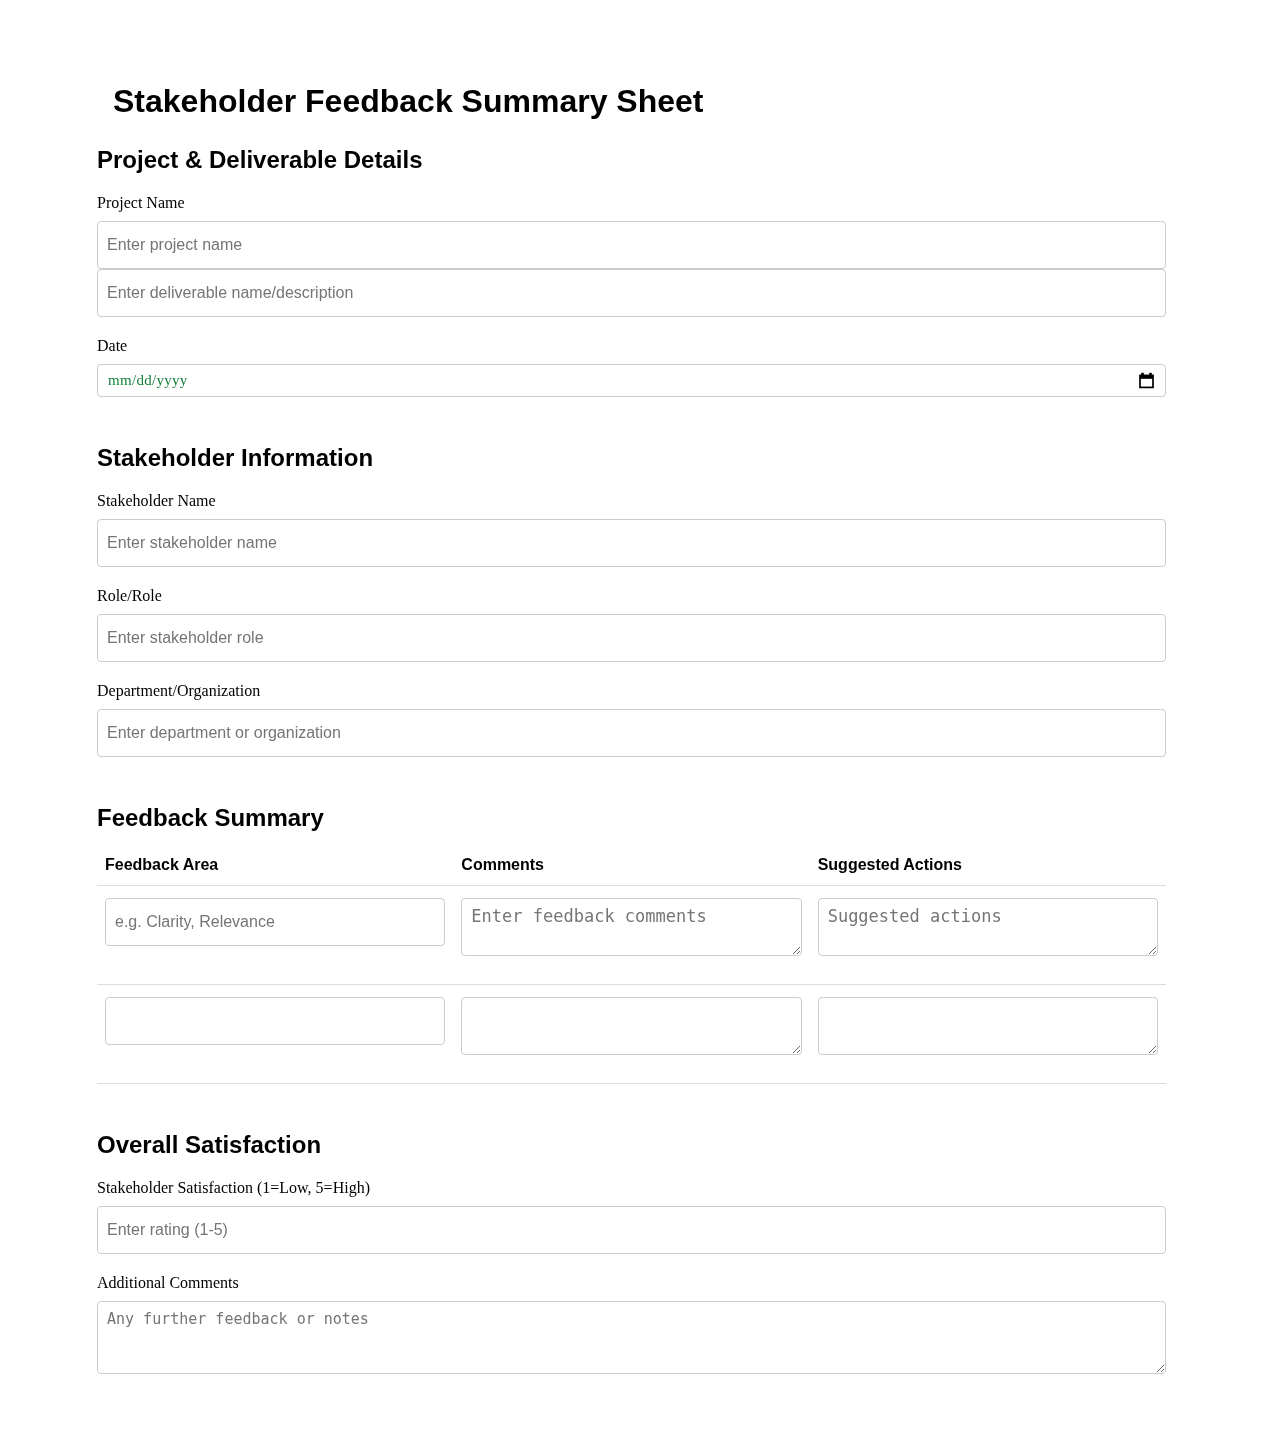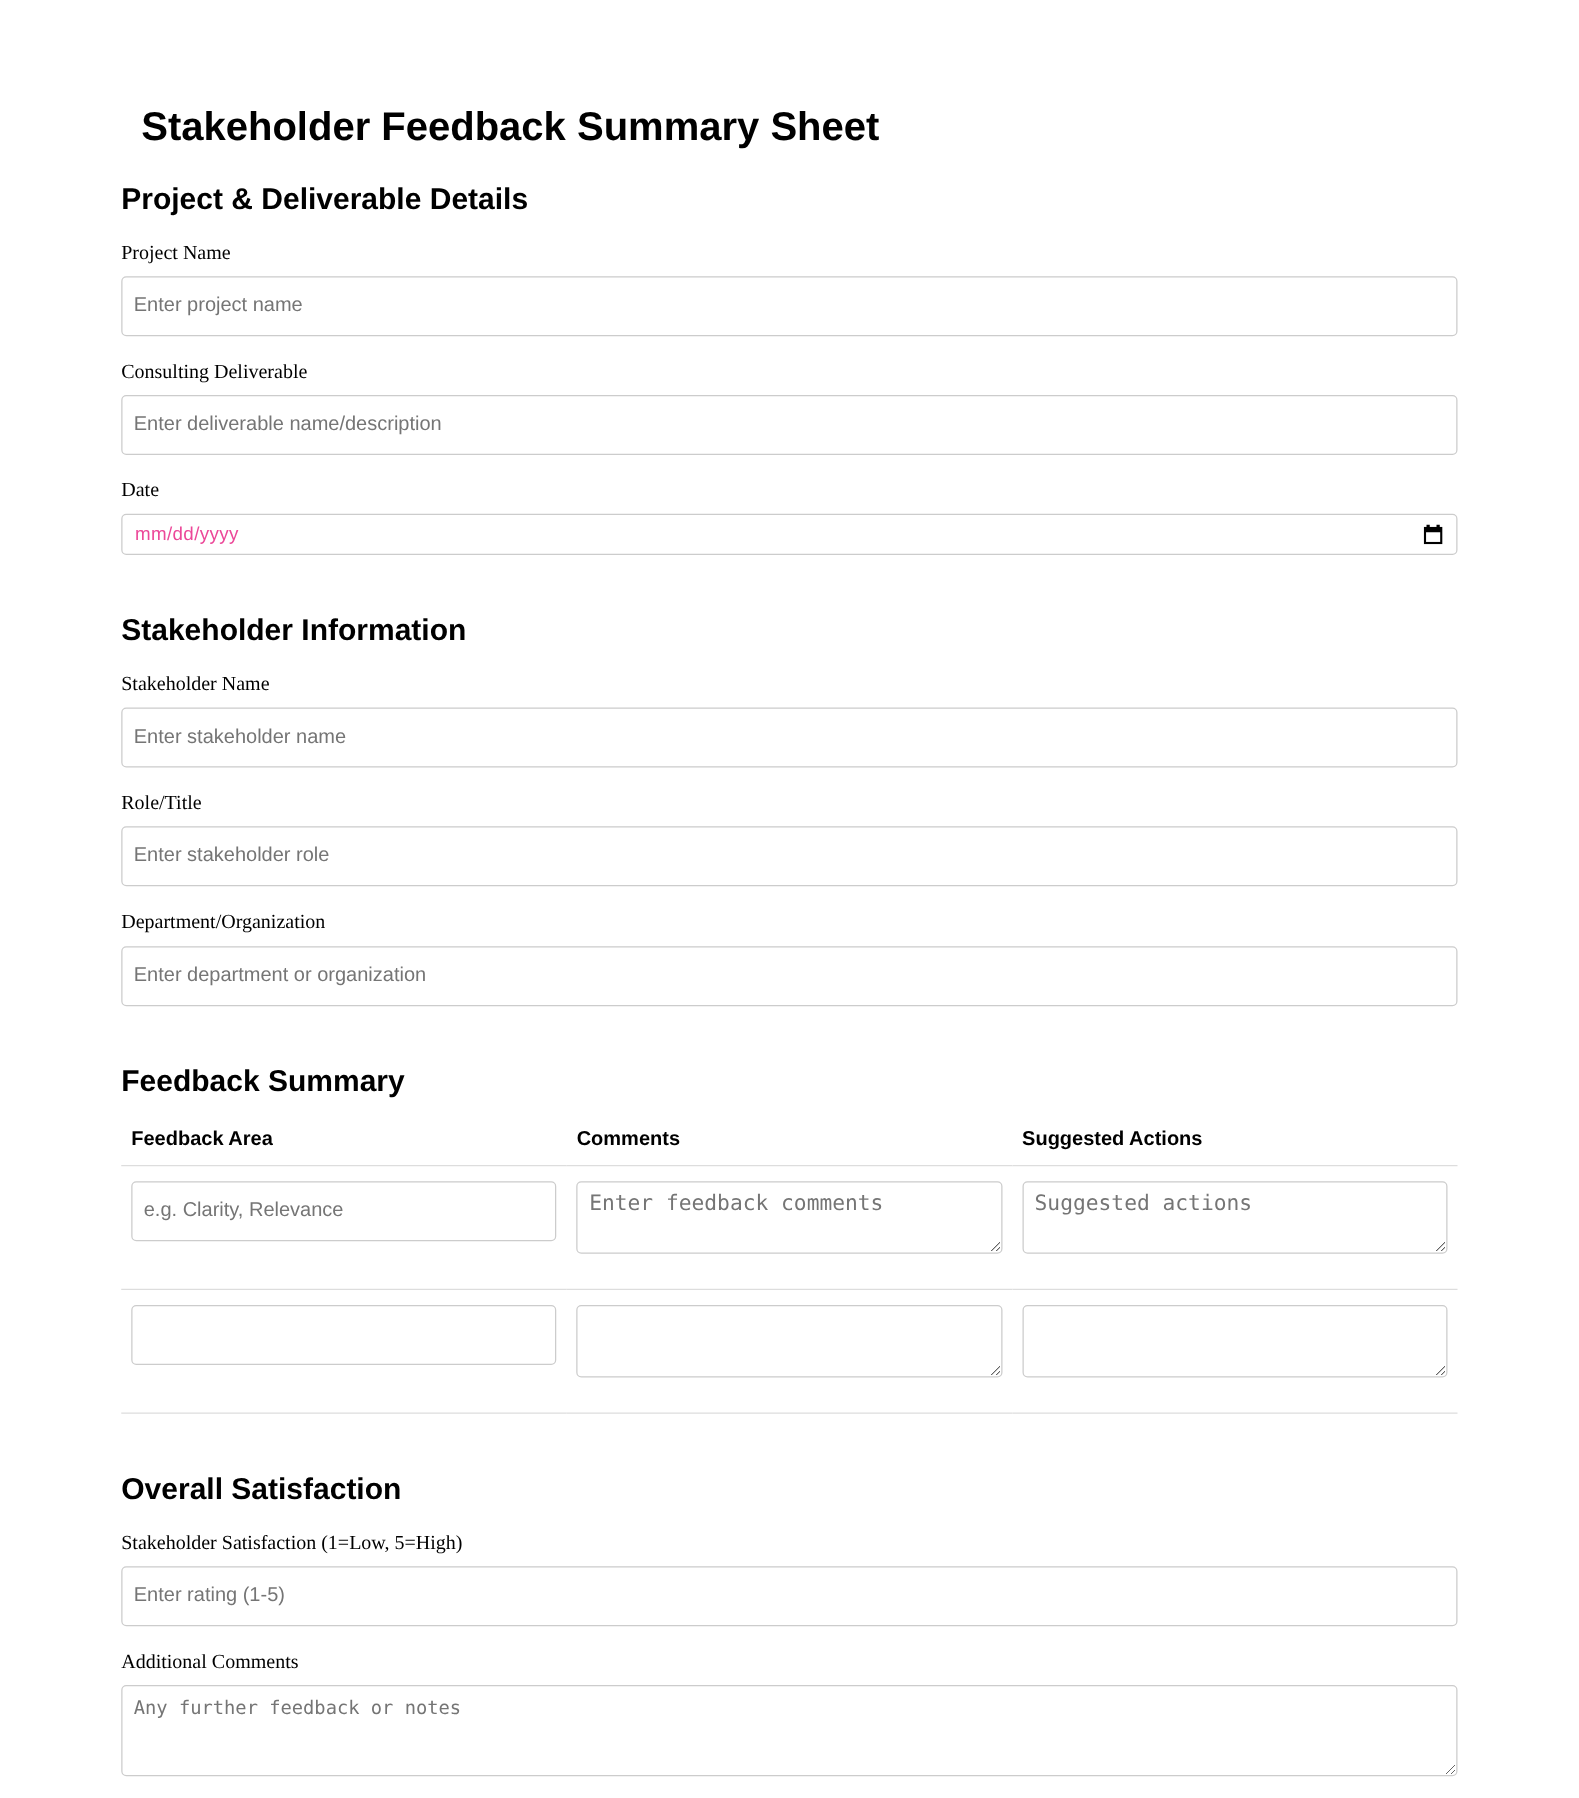--- a/index.html
+++ b/index.html
@@ -58,23 +58,23 @@
     justify-content: space-between;
     width: 100%;
     height: 33px;
     padding: 5px 10px;
     background: #ffffff;
     border: 1px solid #cccccc;
     border-radius: 4px;
     cursor: default;
   }
   .date-value {
-    font-family: Liberation Sans, sans-serif;
+    font-family: Liberation Serif, serif;
     font-size: 15px;
-    color: #ec4899;
+    color: #15803d;
     letter-spacing: 0.3px;
   }
   .calendar-icon { display: inline-flex; cursor: pointer; }
   .calendar-icon svg { display: block; }
   table.feedback-table {
     width: 100%;
     border-collapse: collapse;
     table-layout: fixed;
     margin-top: 16px;
   }
@@ -127,21 +127,20 @@
 <div class="page">
 
   <h1 class="page-title">Stakeholder Feedback Summary Sheet</h1>
 
   <div class="section first">
     <h2 class="section-heading">Project &amp; Deliverable Details</h2>
 
     <label class="field-label">Project Name</label>
     <input type="text" class="text-input" placeholder="Enter project name" style="">
 
-    <label class="field-label">Consulting Deliverable</label>
     <input type="text" class="text-input" placeholder="Enter deliverable name/description" style="">
 
     <label class="field-label">Date</label>
     <div class="date-input">
       <span class="date-value">mm/dd/yyyy</span>
       <span class="calendar-icon">
         <svg width="17" height="17" viewBox="0 0 17 17" xmlns="http://www.w3.org/2000/svg">
           <rect x="3.2" y="0.8" width="2.6" height="3.4" fill="#000"></rect>
           <rect x="11.2" y="0.8" width="2.6" height="3.4" fill="#000"></rect>
           <rect x="2" y="3.4" width="13" height="12" fill="none" stroke="#000" stroke-width="1.7"></rect>
@@ -150,21 +149,21 @@
       </span>
     </div>
   </div>
 
   <div class="section">
     <h2 class="section-heading">Stakeholder Information</h2>
 
     <label class="field-label">Stakeholder Name</label>
     <input type="text" class="text-input" placeholder="Enter stakeholder name" style="">
 
-    <label class="field-label">Role/Title</label>
+    <label class="field-label">Role/Role</label>
     <input type="text" class="text-input" placeholder="Enter stakeholder role" style="">
 
     <label class="field-label">Department/Organization</label>
     <input type="text" class="text-input" placeholder="Enter department or organization" style="">
   </div>
 
   <div class="section">
     <h2 class="section-heading">Feedback Summary</h2>
 
     <table class="feedback-table">

